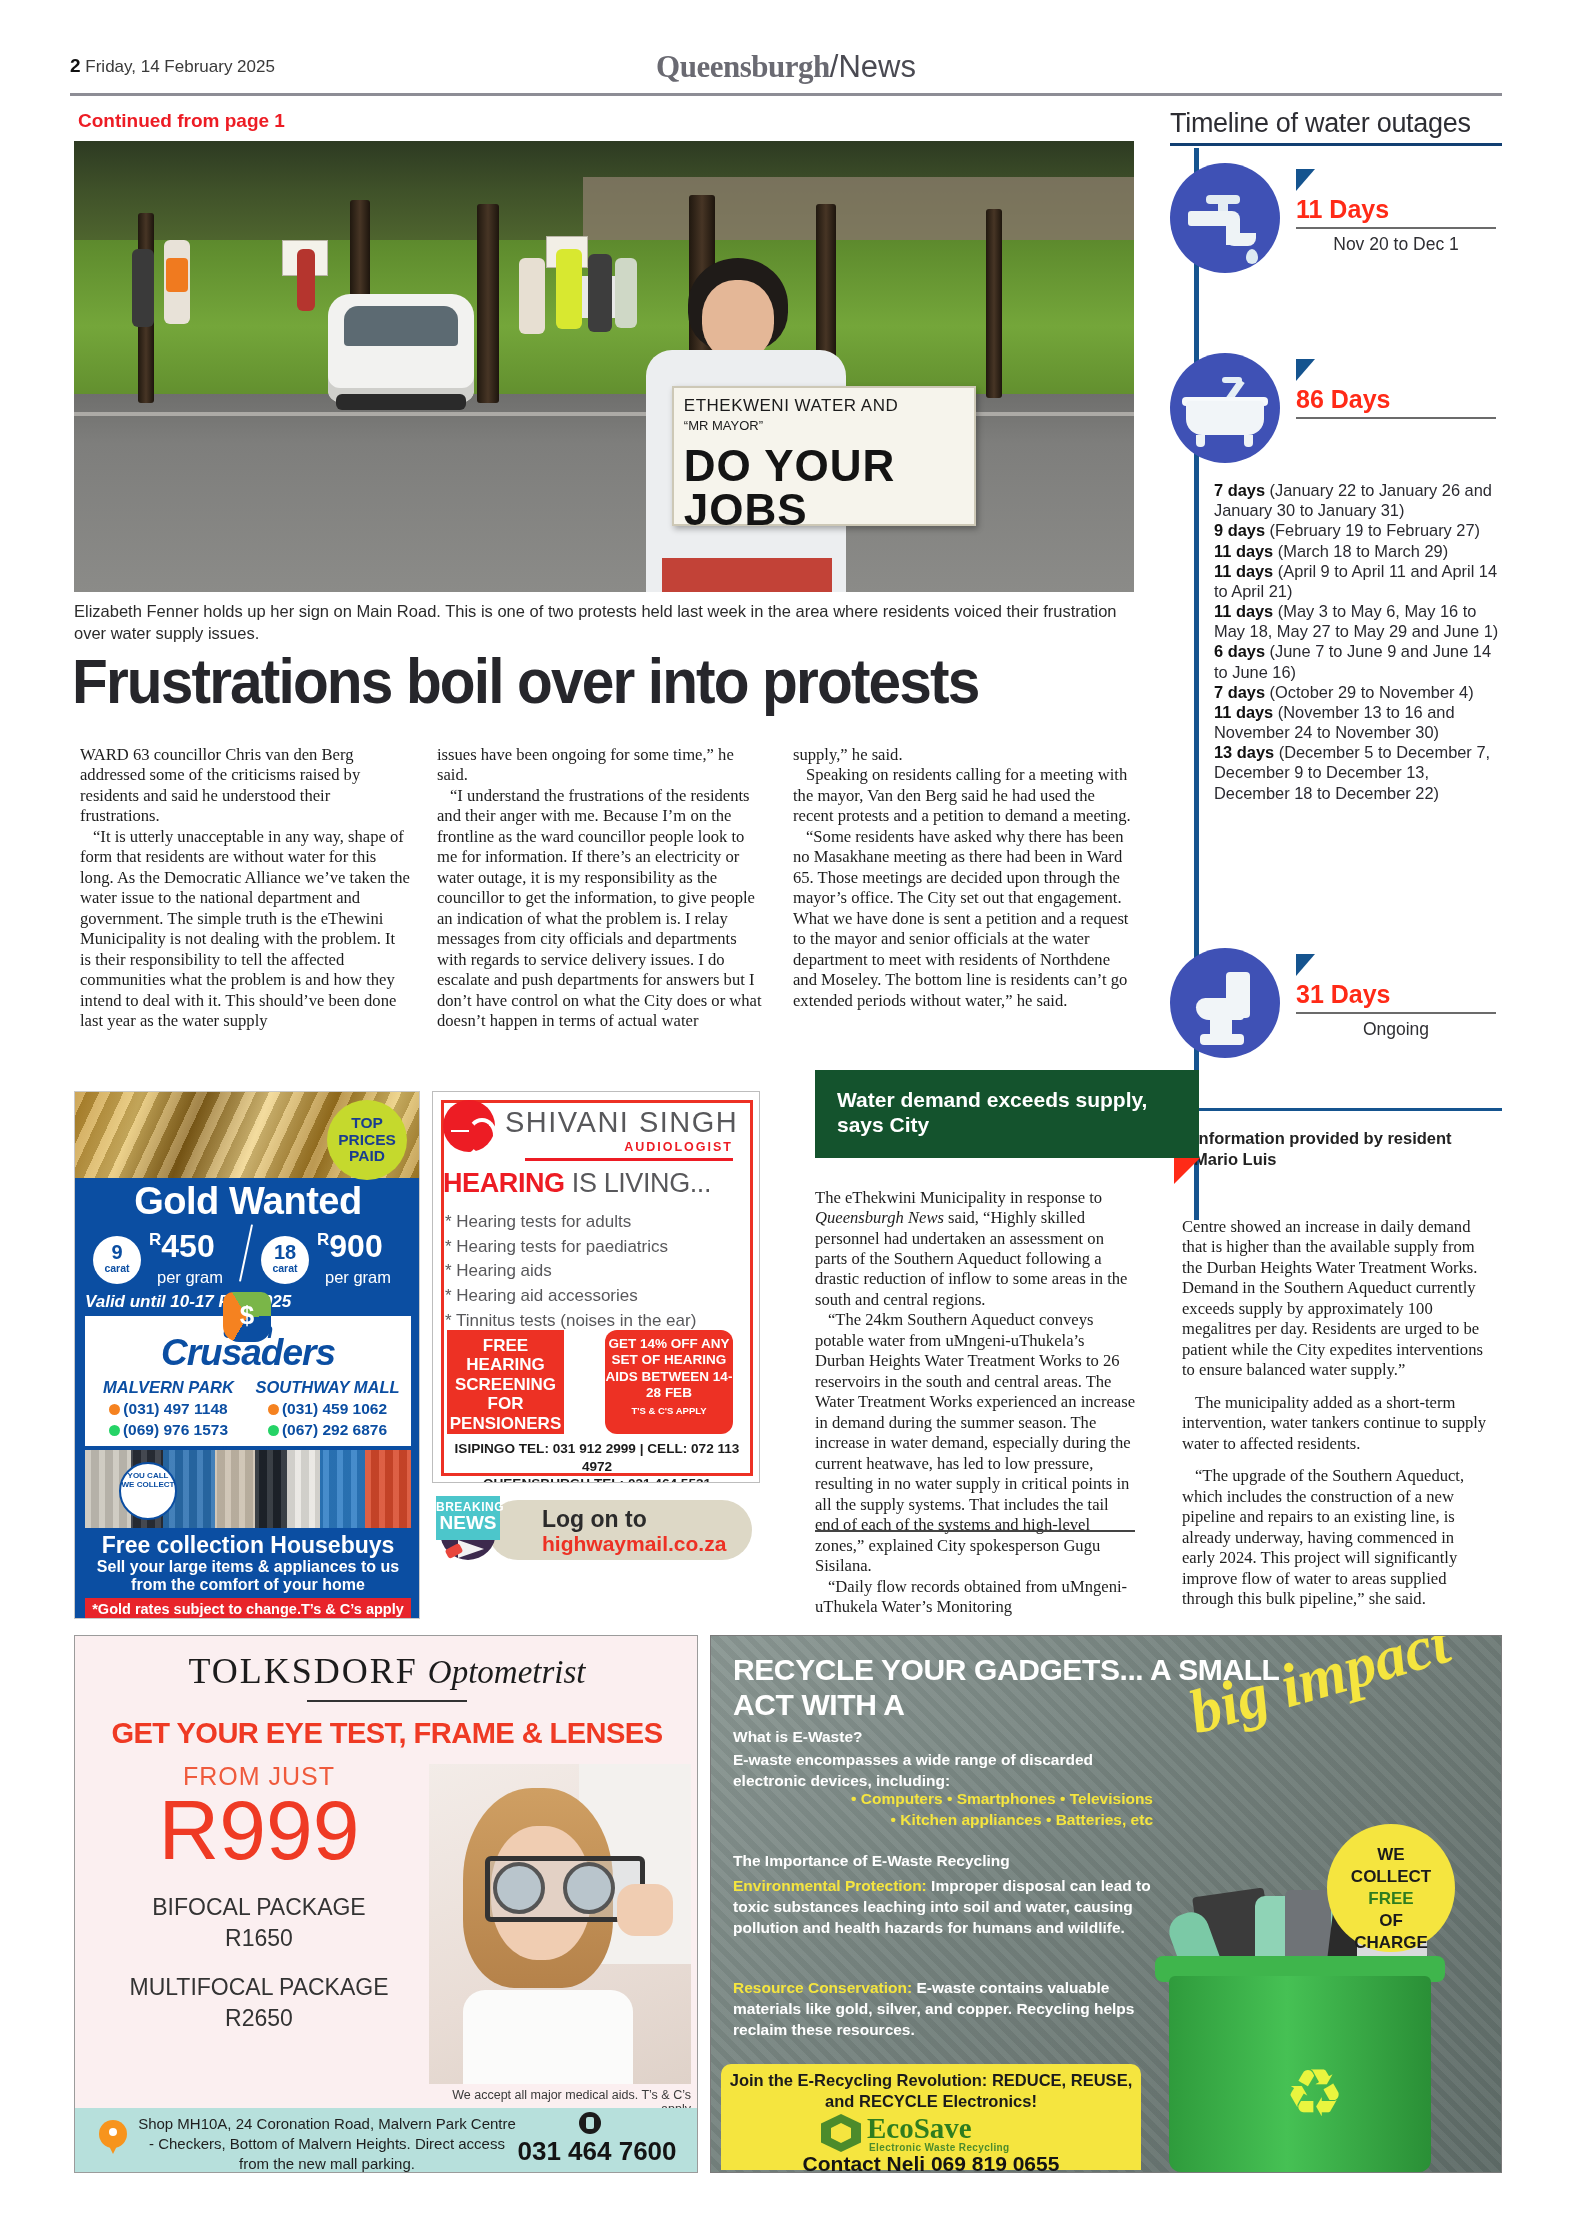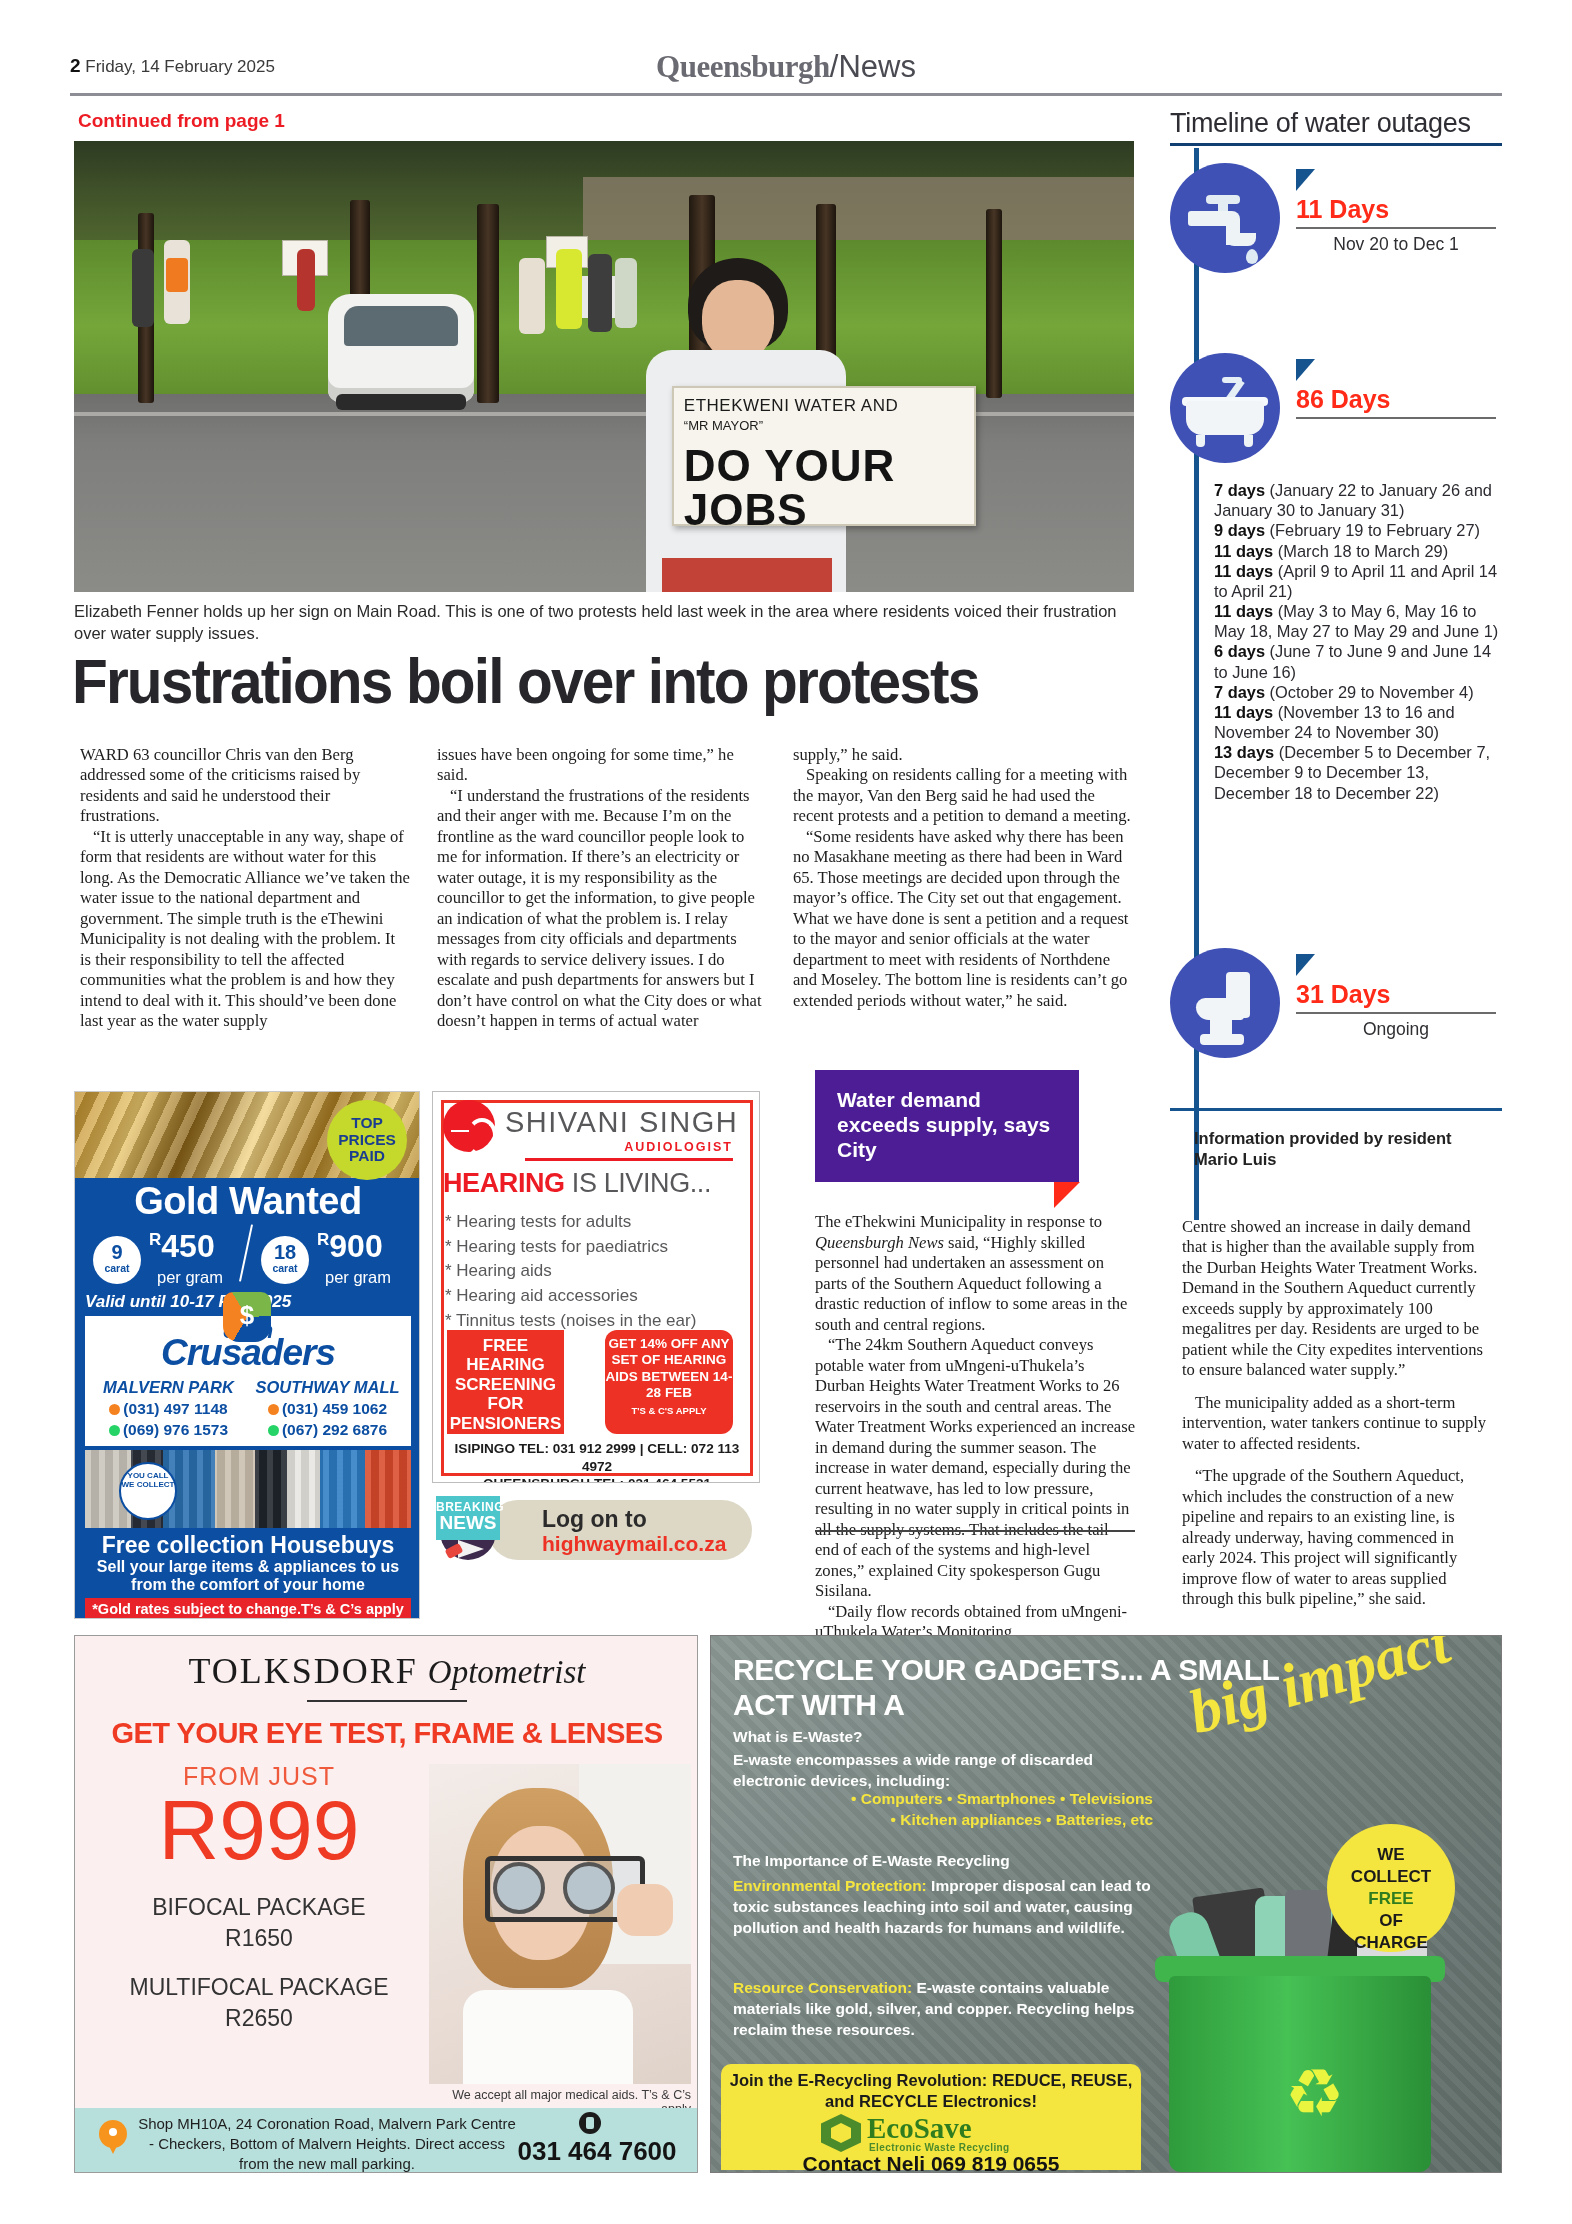--- a/index.html
+++ b/index.html
@@ -115,21 +115,21 @@
   .bath-leg2{position:absolute;left:74px;top:82px;width:9px;height:12px;background:#eef3f6;border-radius:0 0 4px 4px;}
   .bath-tapv{position:absolute;left:62px;top:26px;width:7px;height:22px;background:#e6eff5;transform:rotate(35deg);}
   .bath-taph{position:absolute;left:52px;top:24px;width:20px;height:6px;background:#e6eff5;border-radius:3px;}
   .wc-tank{position:absolute;left:56px;top:24px;width:24px;height:46px;background:#f1f5f8;border-radius:4px;}
   .wc-bowl{position:absolute;left:26px;top:50px;width:48px;height:22px;background:#f1f5f8;border-radius:10px 4px 4px 14px;}
   .wc-stem{position:absolute;left:40px;top:68px;width:22px;height:22px;background:#f1f5f8;}
   .wc-base{position:absolute;left:30px;top:86px;width:44px;height:11px;background:#f1f5f8;border-radius:4px;}
 
   
   .resp{position:absolute;left:815px;top:1070px;width:320px;}
-  .resp-flag{position:relative;width:264px;background:#4c1d95;padding:18px 24px 20px 22px;box-sizing:border-box;}
+  .resp-flag{position:relative;width:384px;background:#14532d;padding:18px 24px 20px 22px;box-sizing:border-box;}
   .resp-flag-txt{font-size:21px;font-weight:bold;color:#fff;line-height:1.18;}
   .resp-tail{position:absolute;right:-1px;bottom:-26px;width:0;height:0;border-left:26px solid #ff2a17;border-bottom:26px solid transparent;}
   .resp-body{margin-top:30px;width:320px;font-family:"Liberation Serif", serif;font-size:16.6px;line-height:1.235;color:#1d1d1d;}
   .resp-body p{margin:0;}
   .resp-body p.ind{text-indent:13px;}
   .resp-body i{font-style:italic;}
   .resp-hr{position:absolute;left:815px;top:1530px;width:320px;height:2px;background:#444;}
   .resp-c2{position:absolute;left:1170px;top:1205px;width:332px;font-family:"Liberation Serif", serif;
      font-size:16.6px;line-height:1.235;color:#1d1d1d;}
   .resp-c2 p{margin:12px;}

